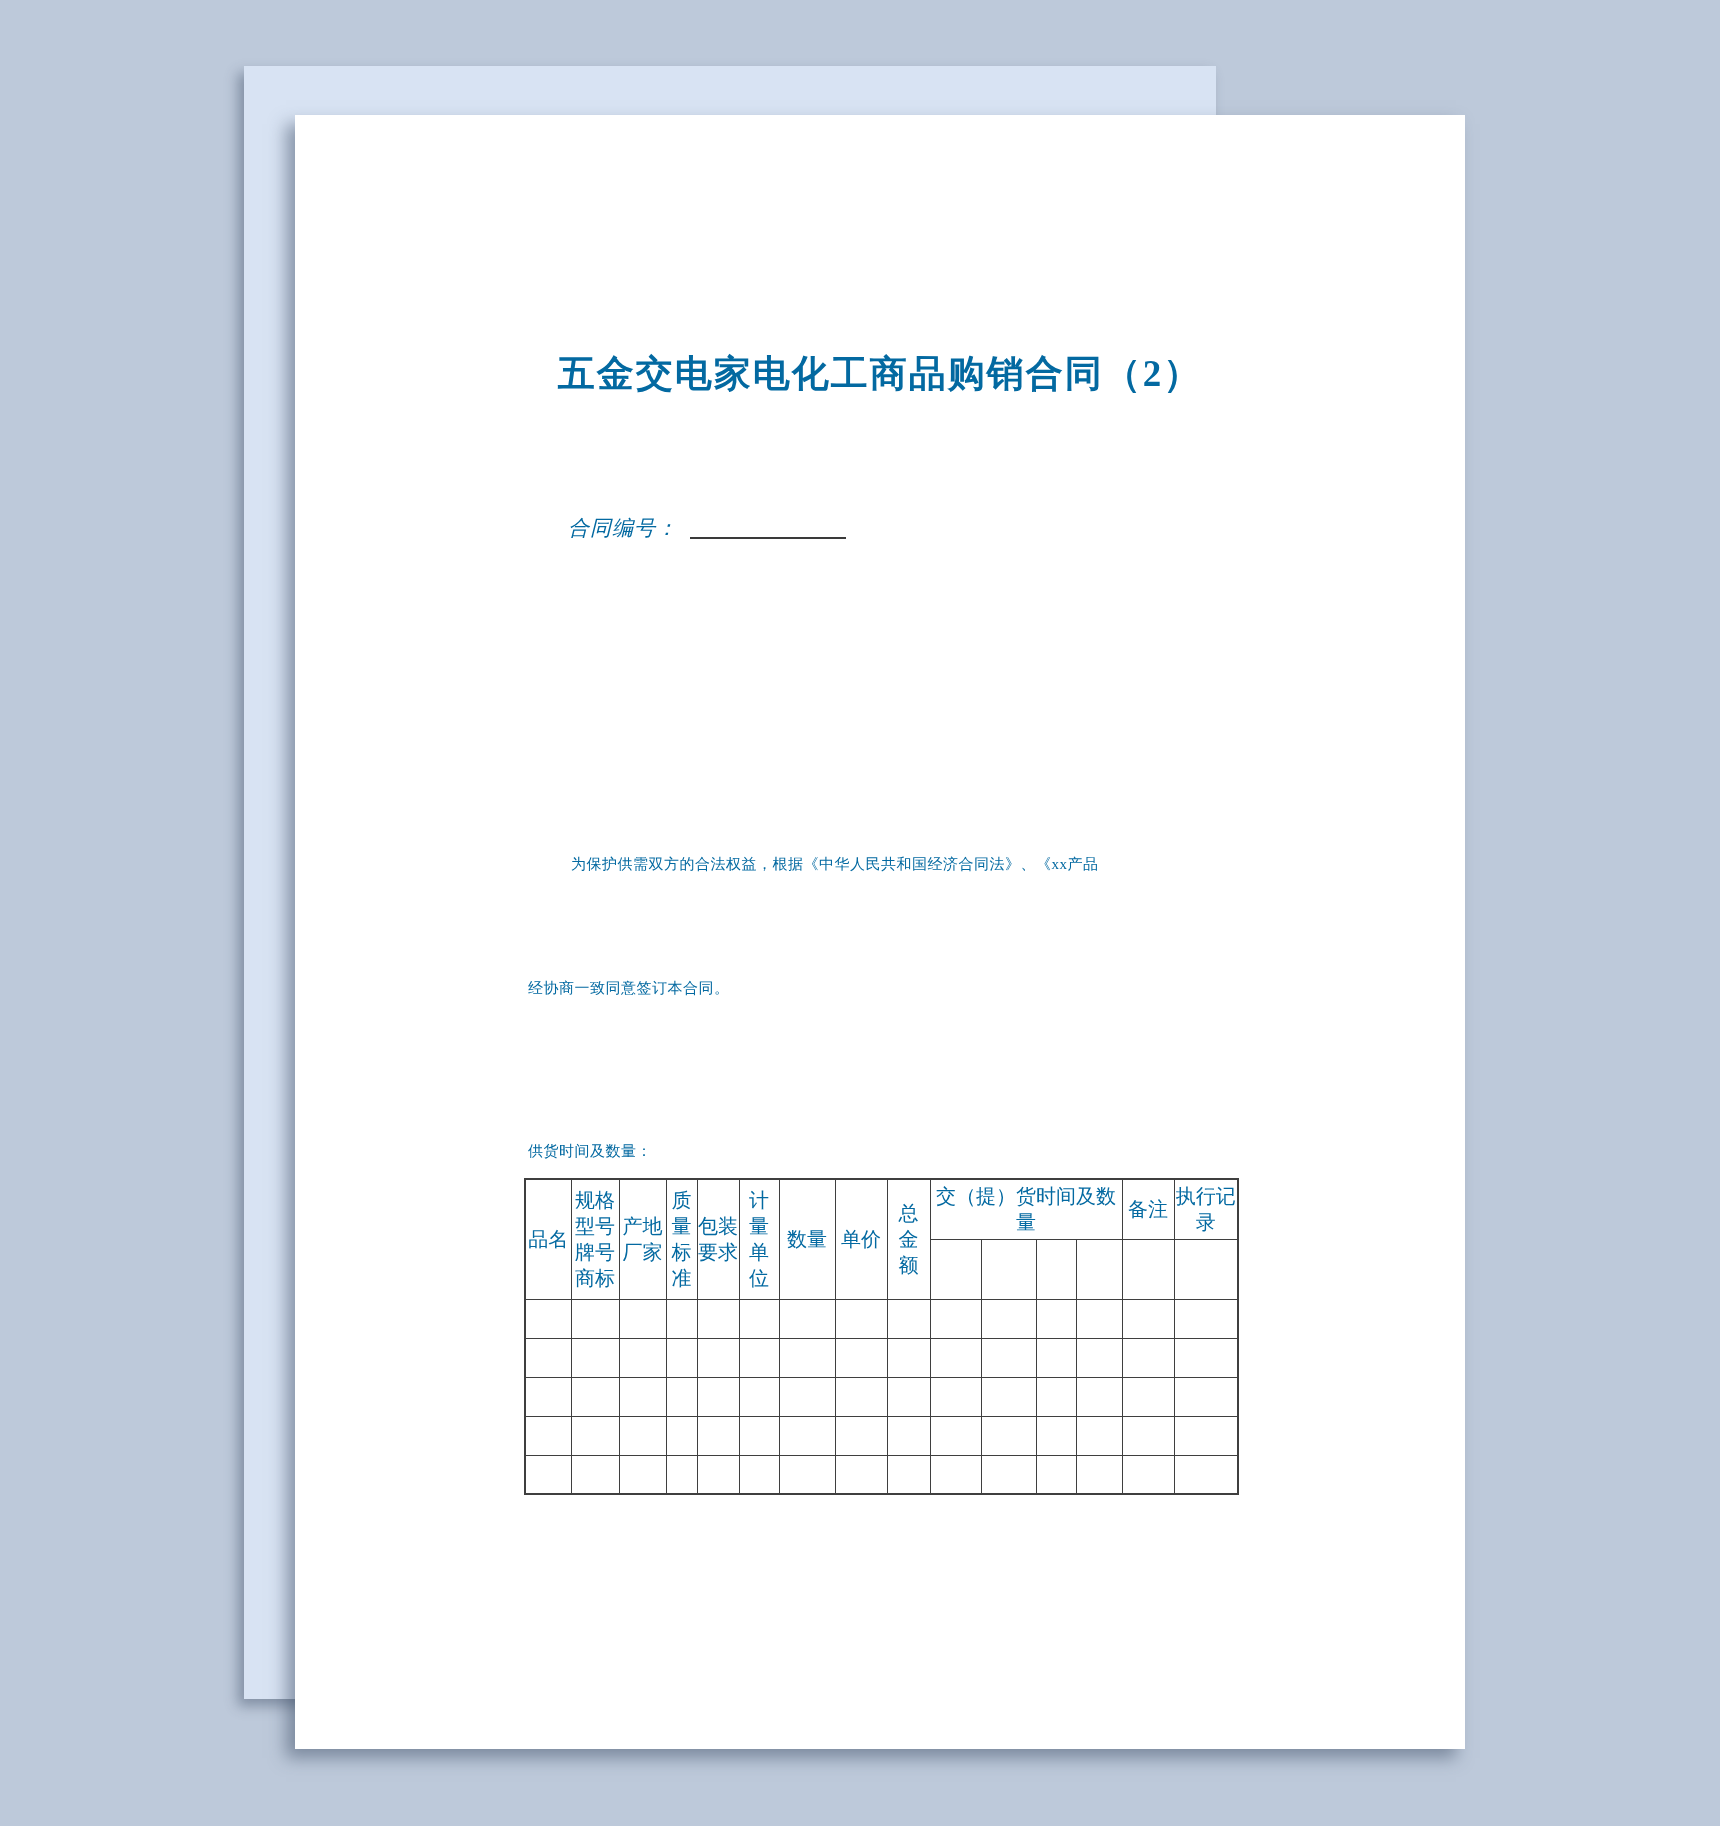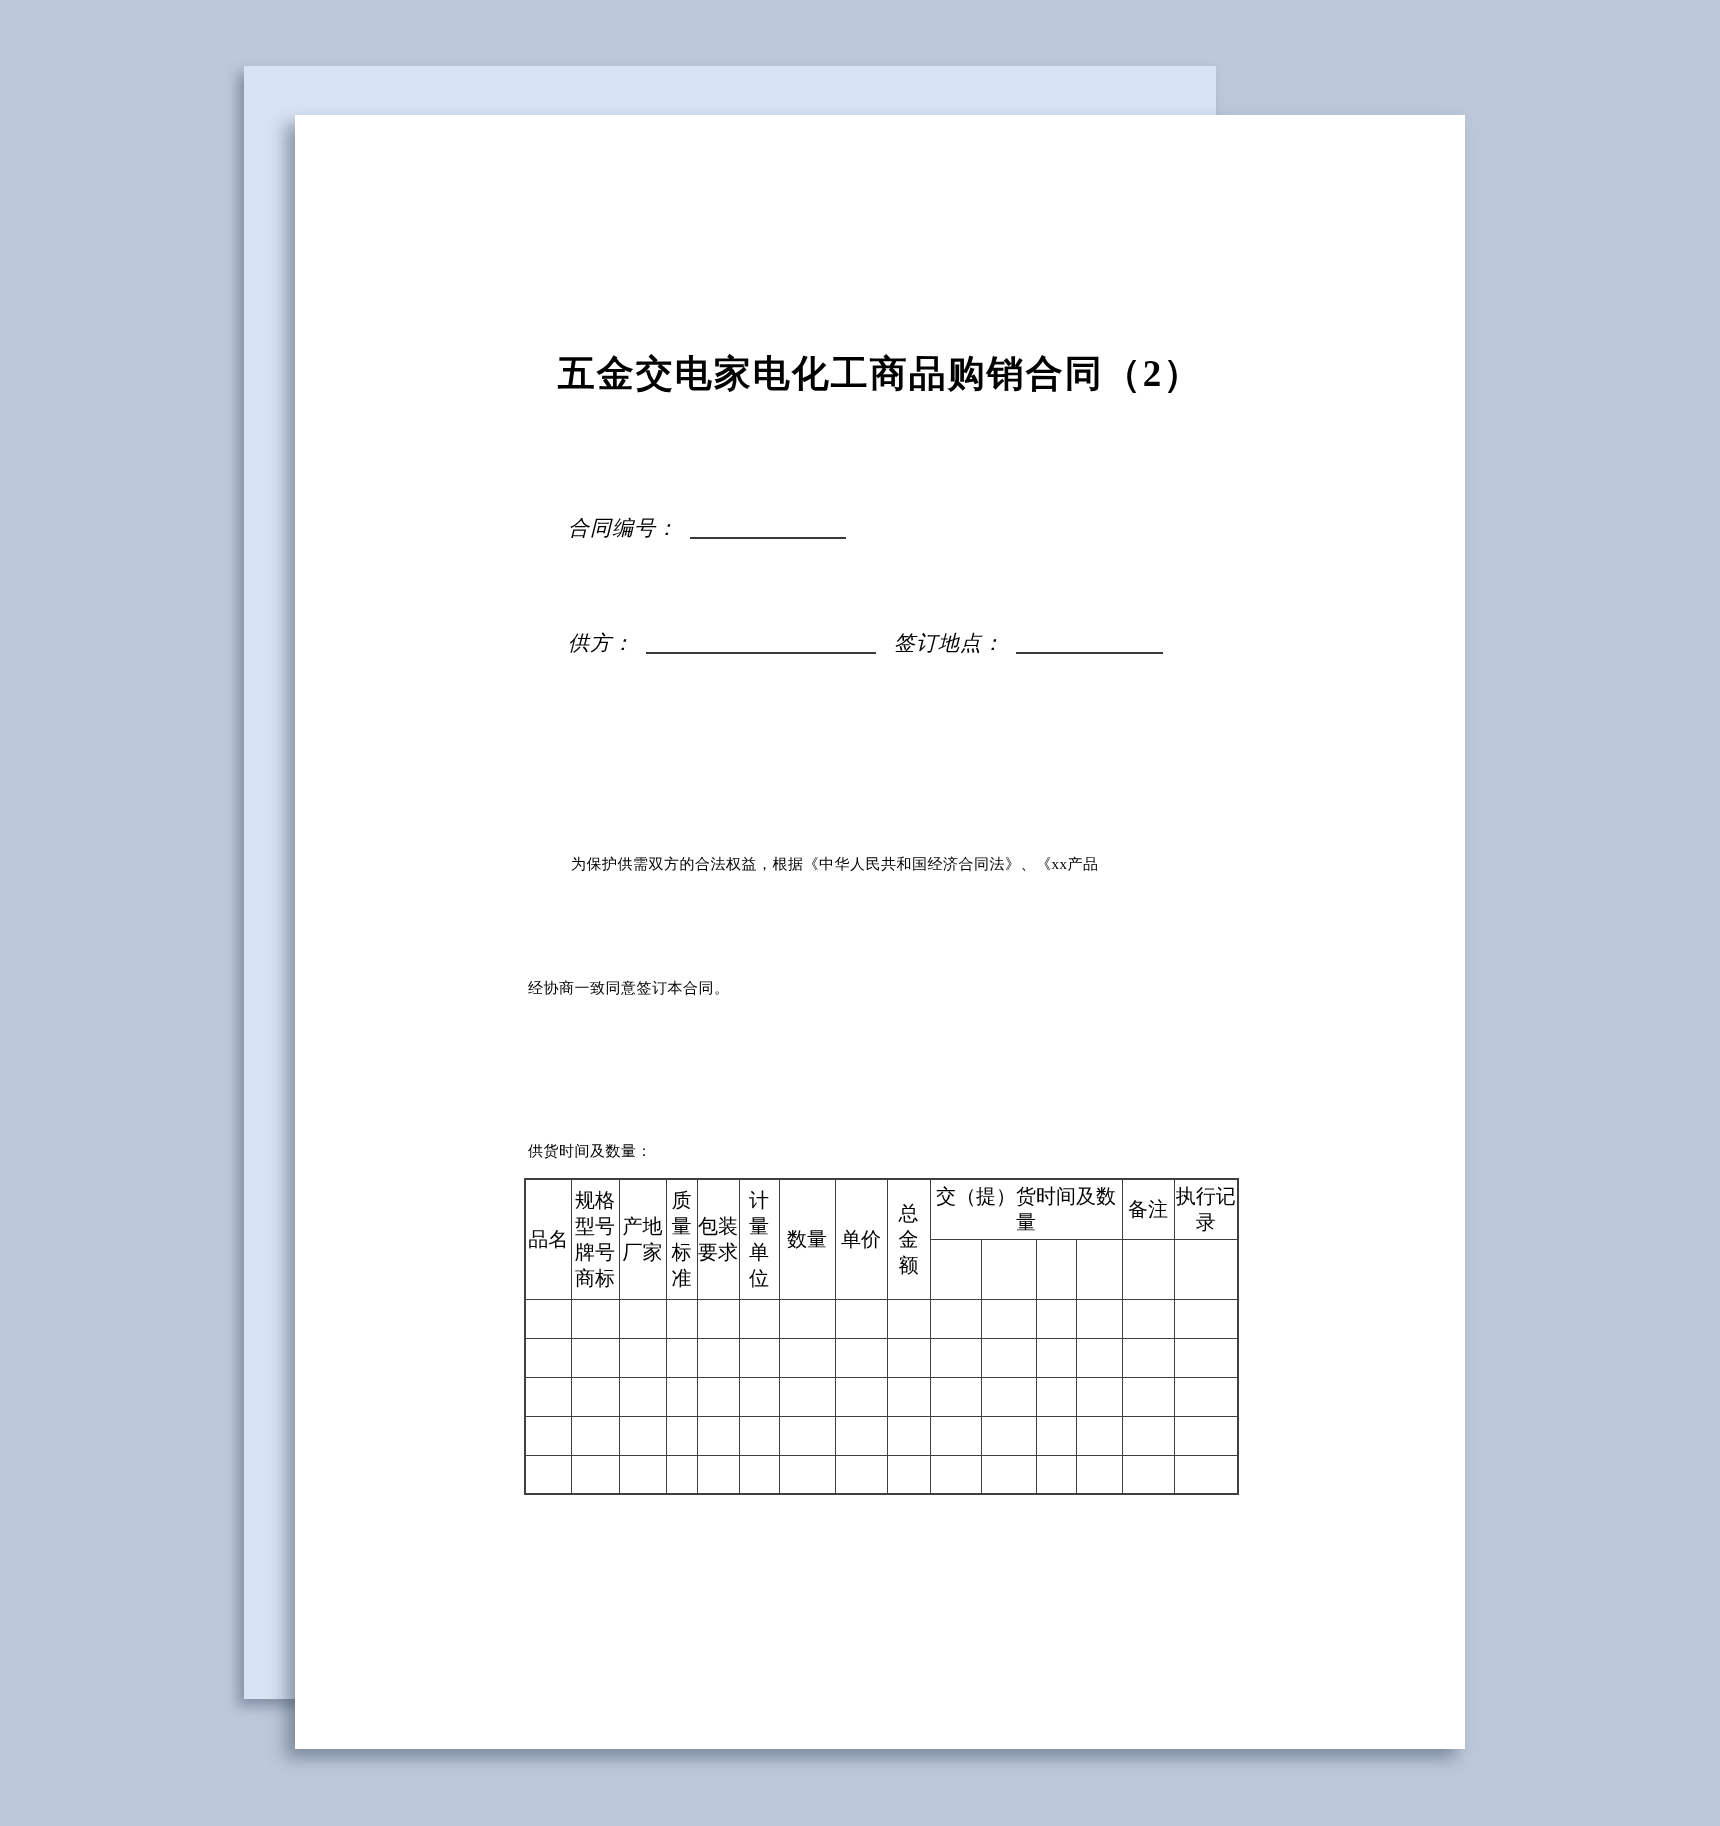--- a/index.html
+++ b/index.html
@@ -1,20 +1,20 @@
 <!DOCTYPE html>
 <html><head>
 <meta charset="utf-8">
 <style>
   html,body{margin:0;padding:0;}
   .canvas{
     position:relative;width:1720px;height:1826px;overflow:hidden;
     background:#bdc9da;
     font-family:"Liberation Serif","DejaVu Serif",serif;
-    color:#000000;
+    color:#0369a1;
   }
   .back-sheet{
     position:absolute;left:244px;top:66px;width:972px;height:1633px;
     background:#d8e3f3;
     box-shadow:-6px 7px 12px rgba(60,75,100,.45);
   }
   .page{
     position:absolute;left:295px;top:115px;width:1170px;height:1634px;
     background:#ffffff;
     box-shadow:-9px 9px 16px rgba(60,75,100,.5);
@@ -57,23 +57,20 @@
   <div class="back-sheet"></div>
 
   <div class="page">
 
     <div class="doc-title">五金交电家电化工商品购销合同（2）</div>
 
     <div class="frow" style="top:398px;left:273px;">
       <span class="lbl">合同编号：</span><span class="u u156"></span>
     </div>
 
-    <div class="frow" style="top:513px;left:273px;">
-      <span class="lbl">供方：</span><span class="u u230"></span><span class="lbl lbl2">签订地点：</span><span class="u u147"></span>
-    </div>
 
 
     <div class="tline" style="top:733px;left:276px;">为保护供需双方的合法权益，根据《中华人民共和国经济合同法》、《xx产品</div>
     <div class="tline" style="top:857px;left:233px;">经协商一致同意签订本合同。</div>
 
     <div class="tline" style="top:1020px;left:233px;">供货时间及数量：</div>
 
     <table class="goods-table">
       <colgroup>
         <col style="width:46px">

